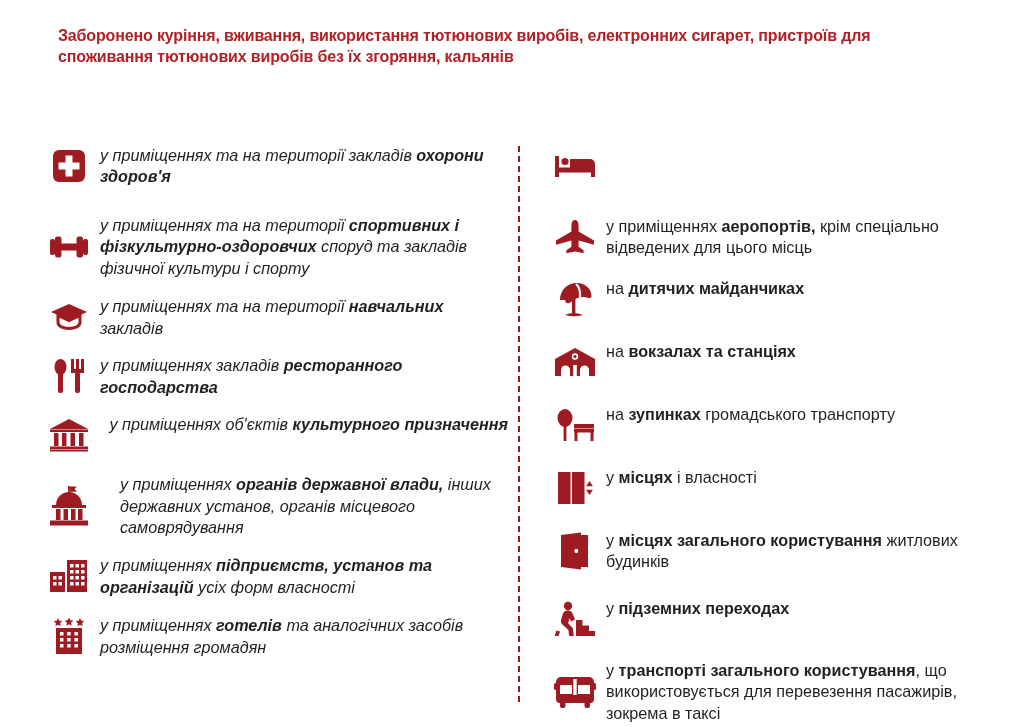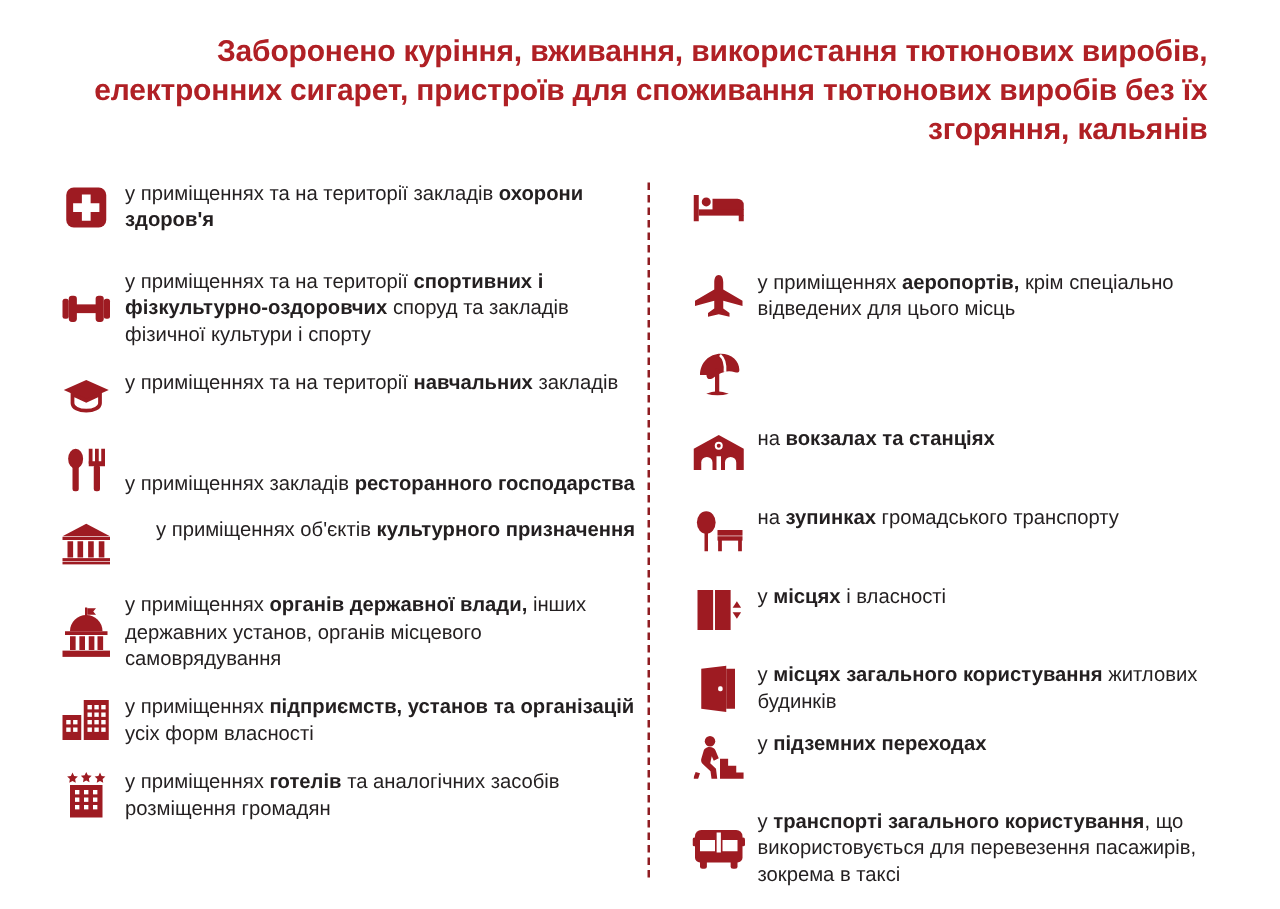--- a/index.html
+++ b/index.html
@@ -21,41 +21,41 @@
     height: 727px;
     box-sizing: border-box;
   }
 
   
   .title {
     position: absolute;
     top: 26px;
     left: 58px;
     width: 908px;
-    text-align: right;
-    font-size: 24px;
+    text-align: left;
+    font-size: 16px;
     line-height: 1.30;
     font-weight: bold;
     color: #b02025;
     letter-spacing: -0.15px;
   }
 
   
   .columns {
     position: absolute;
     top: 144px;
     left: 0;
     width: 1024px;
     height: 583px;
   }
   .col {
     position: absolute;
     top: 0;
   }
-  .col-left  { left: 46px;  width: 462px; }
+  .col-left  { left: 46px;  width: 462px; font-style: italic; }
   .col-right { left: 552px; width: 462px; }
 
   .divider {
     position: absolute;
     left: 518px;
     top: 146px;
     width: 0;
     height: 556px;
     border-left: 2.5px dashed #8f1d22;
   }
@@ -84,31 +84,31 @@
     padding-top: 1px;
   }
   .txt b { font-weight: bold; }
 
   
   .l0 { margin-bottom: 26px; }
   .l1 { margin-bottom: 16px; }
   .l2 { margin-bottom: 15px; }
   .l3 { margin-bottom: 15px; align-items: flex-end; }
   .l4 { margin-bottom: 16px; text-align: right; }
-  .l5 { margin-bottom: 16px; }
+  .l5 { margin-bottom: 16px; gap: 20px; }
   .l6 { margin-bottom: 16px; }
   .l7 { margin-bottom: 0; }
 
   .r0 { margin-bottom: 27px; }
   .r1 { margin-bottom: 18px; }
   .r2 { margin-bottom: 19px; }
   .r3 { margin-bottom: 19px; }
   .r4 { margin-bottom: 19px; }
   .r5 { margin-bottom: 19px; }
-  .r6 { margin-bottom: 11px; justify-content: flex-end; }
+  .r6 { margin-bottom: 24px; justify-content: flex-end; }
   .r7 { margin-bottom: 18px; }
   .r8 { margin-bottom: 0; }
 
   
   .icon-mid { align-self: center; }
 </style>
 </head>
 <body>
 
 <div class="page">
@@ -300,20 +300,23 @@
 
       <div class="item r2">
         <div class="icon icon-mid">
           <svg width="40" height="36" viewBox="0 0 40 36">
             <path d="M5 19 C5 9 12.5 2 21.5 2 c9 0 15 6 15 13 0 2-1.5 2.5-3.5 1.8 -3-1-5.5-1.2-8.5-.3 -3.5 1-6 2.4-8.5 4.4 -2 1.6-4 1.6-5 0.6 -0.5-0.5-0.8-1.4-0.8-2.5z" fill="#9e1b22"></path>
             <path d="M21 3 c3 2.5 4.4 8 4 13.5" fill="none" stroke="#ffffff" stroke-width="2.2"></path>
             <rect x="17" y="14" width="3.4" height="19" rx="1" fill="#9e1b22"></rect>
             <path d="M10 34 q8.5-4 18 0 q-9 2.5-18 0z" fill="#9e1b22"></path>
           </svg>
         </div>
+        <div class="txt">
+          <span>на </span><b>дитячих майданчиках</b><span></span>
+        </div>
       </div>
 
       <div class="item r3">
         <div class="icon icon-mid">
           <svg width="42" height="30" viewBox="0 0 42 30">
             <path d="M21 1 L41 12 v17 H1 V12 Z" fill="#9e1b22"></path>
             <circle cx="21" cy="9.5" r="3.2" fill="#ffffff"></circle>
             <circle cx="21" cy="9.5" r="1.6" fill="#9e1b22"></circle>
             <path d="M7 29 v-6 a4.5 4.5 0 0 1 9 0 v6 z" fill="#ffffff"></path>
             <path d="M26 29 v-6 a4.5 4.5 0 0 1 9 0 v6 z" fill="#ffffff"></path>

